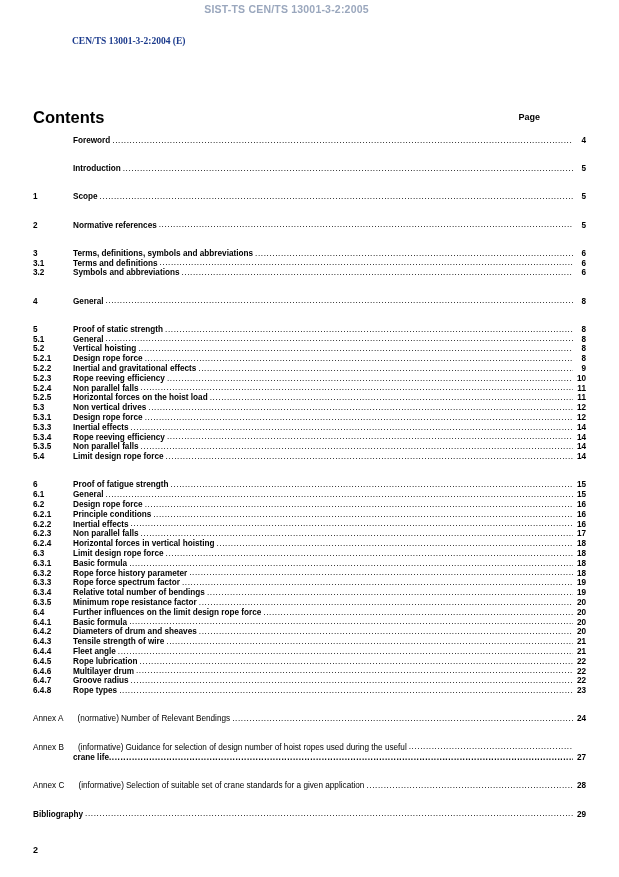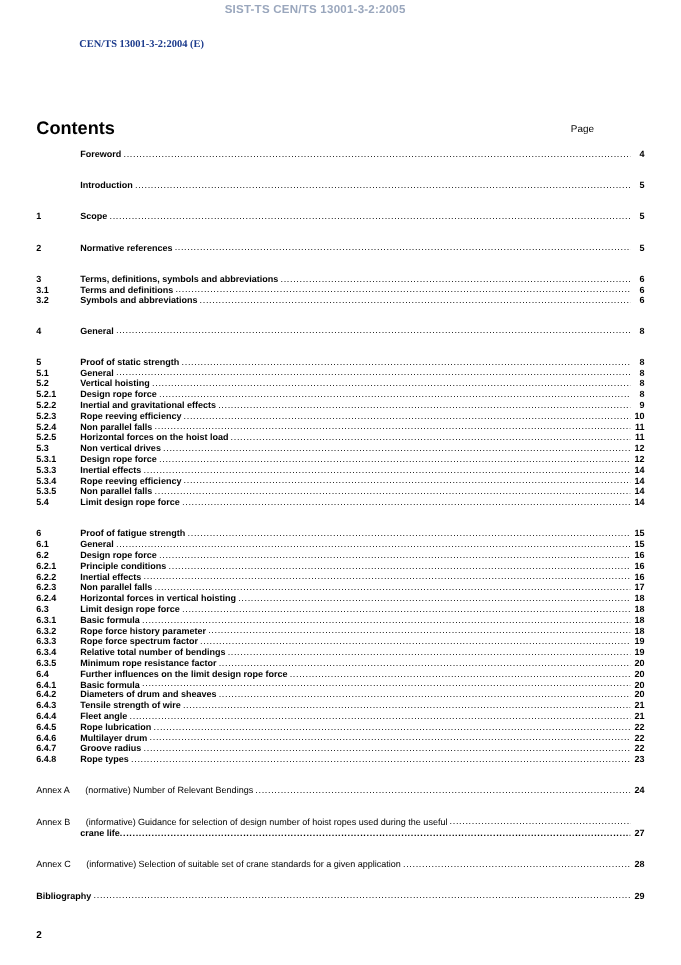--- a/index.html
+++ b/index.html
@@ -51,21 +51,21 @@
     font-size: 16.5px;
     font-weight: bold;
     color: #000;
   }
   .page-word {
     position: absolute;
     top: 112px;
     right: 33px;
     font-family: "Liberation Sans", sans-serif;
     font-size: 9px;
-    font-weight: normal;
+    font-weight: bold;
     color: #000;
   }
   .toc {
     position: absolute;
     top: 137px;
     left: 33px;
     width: 553px;
   }
   .row {
     display: flex;

